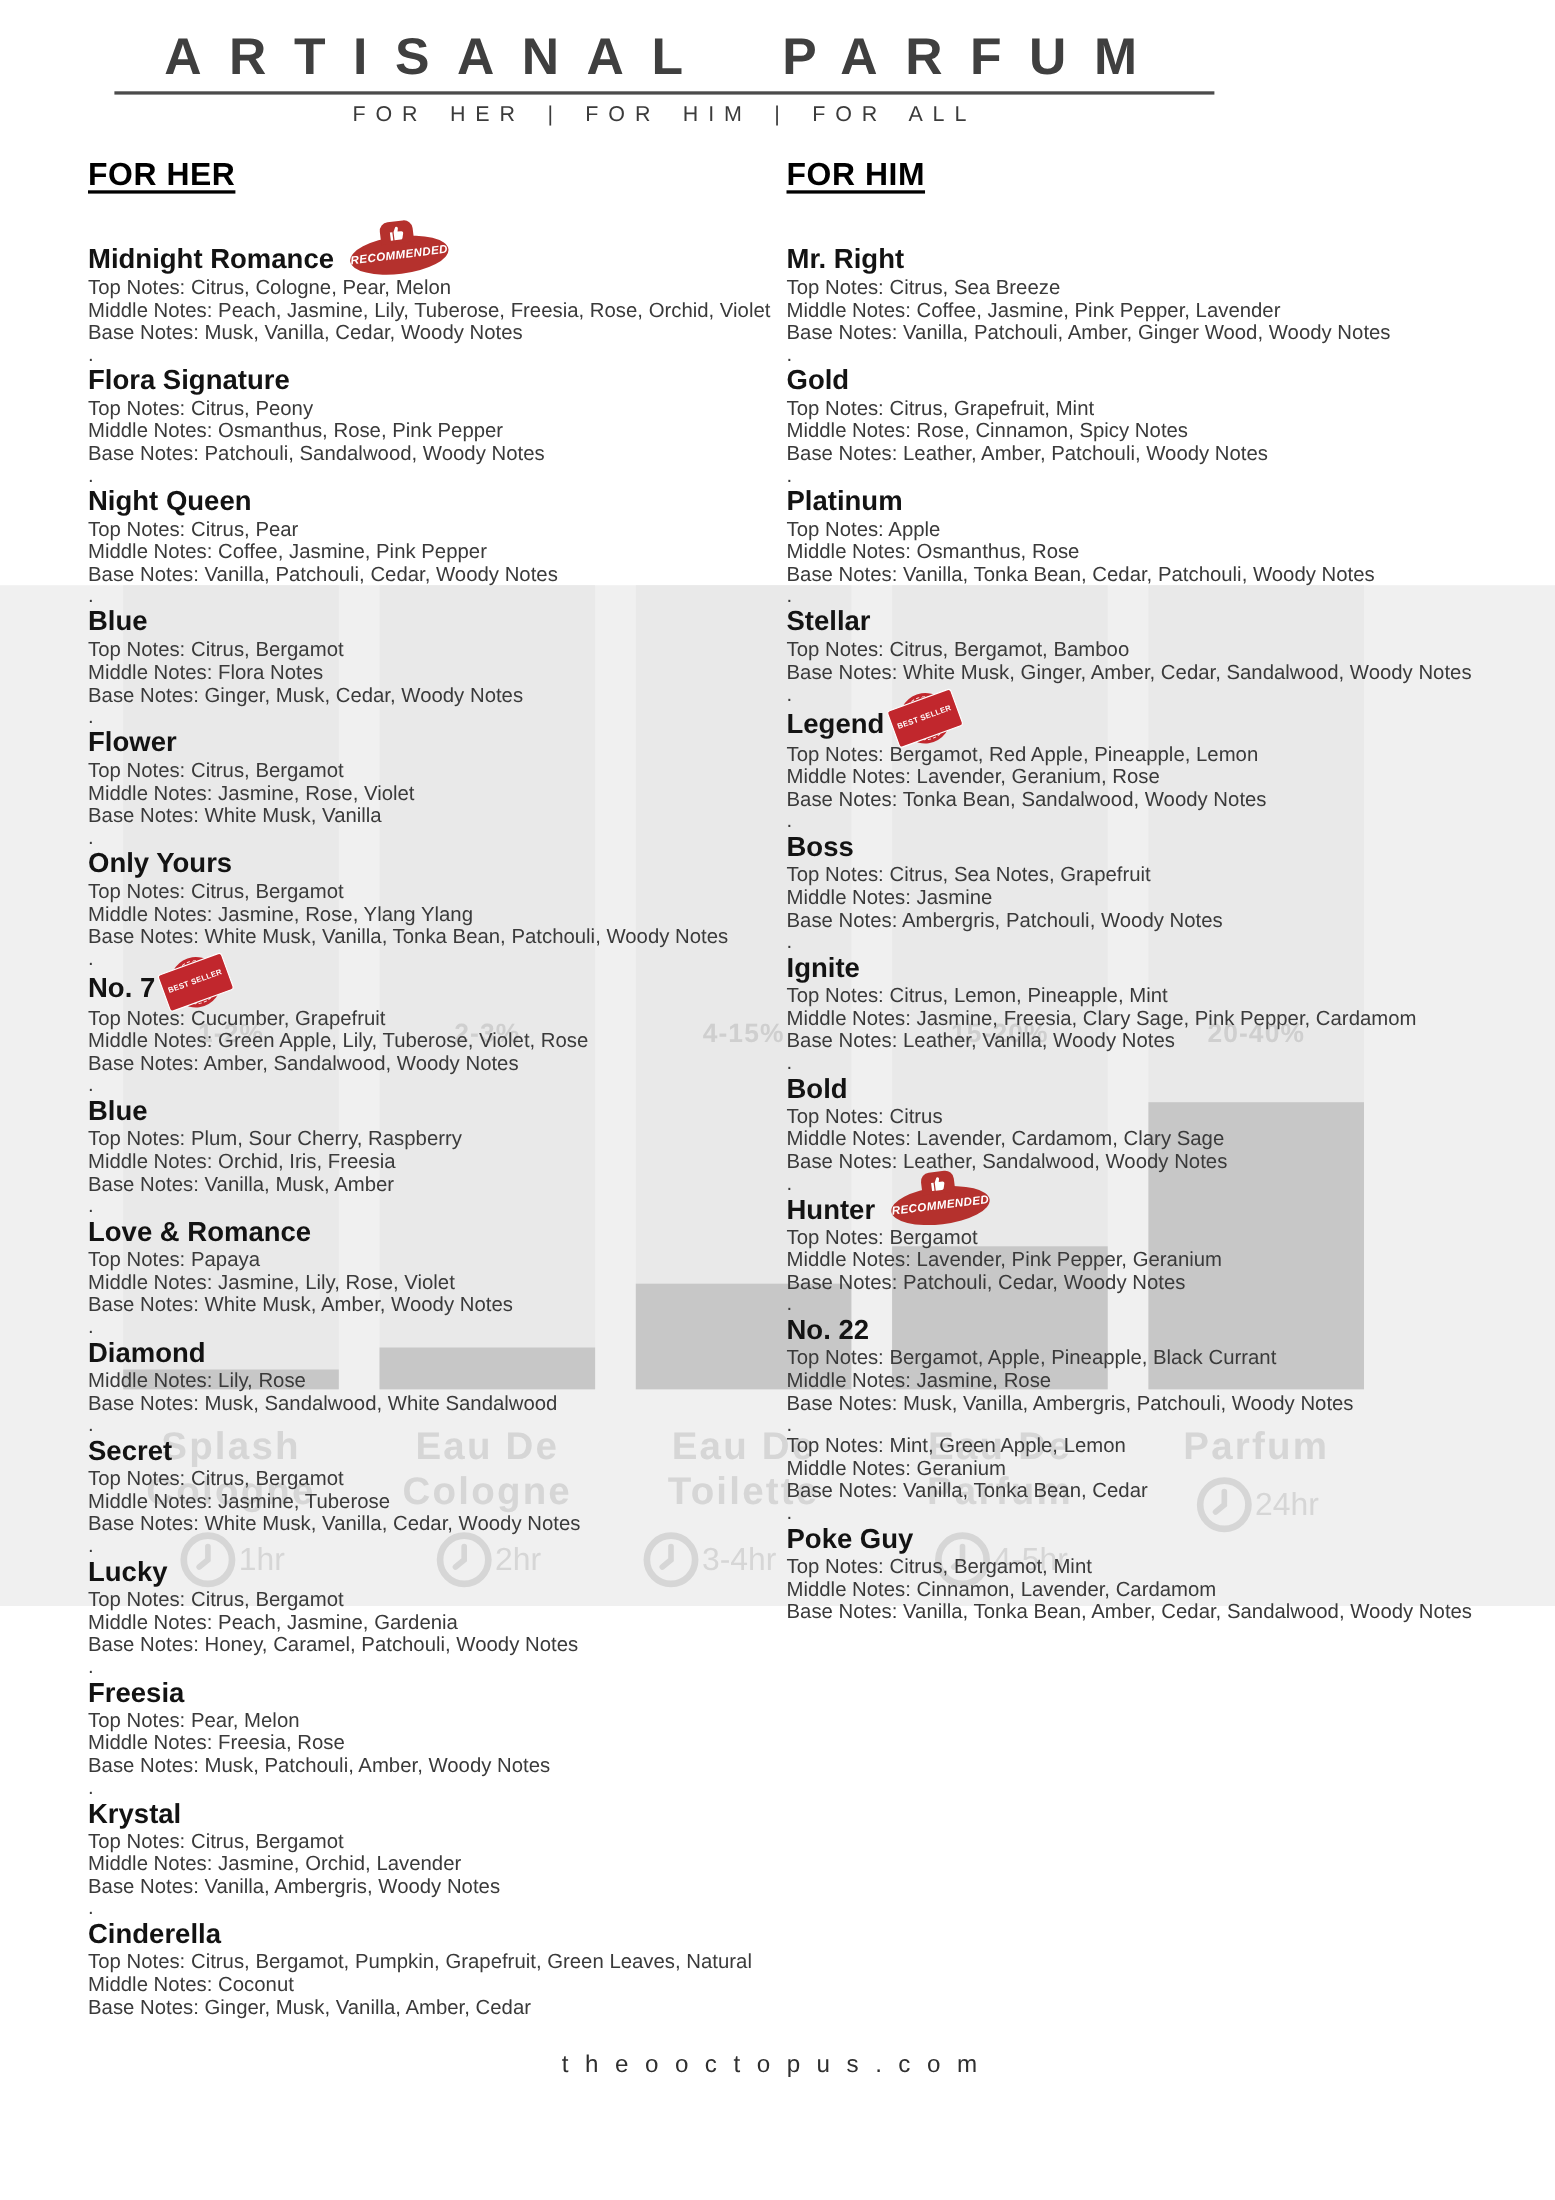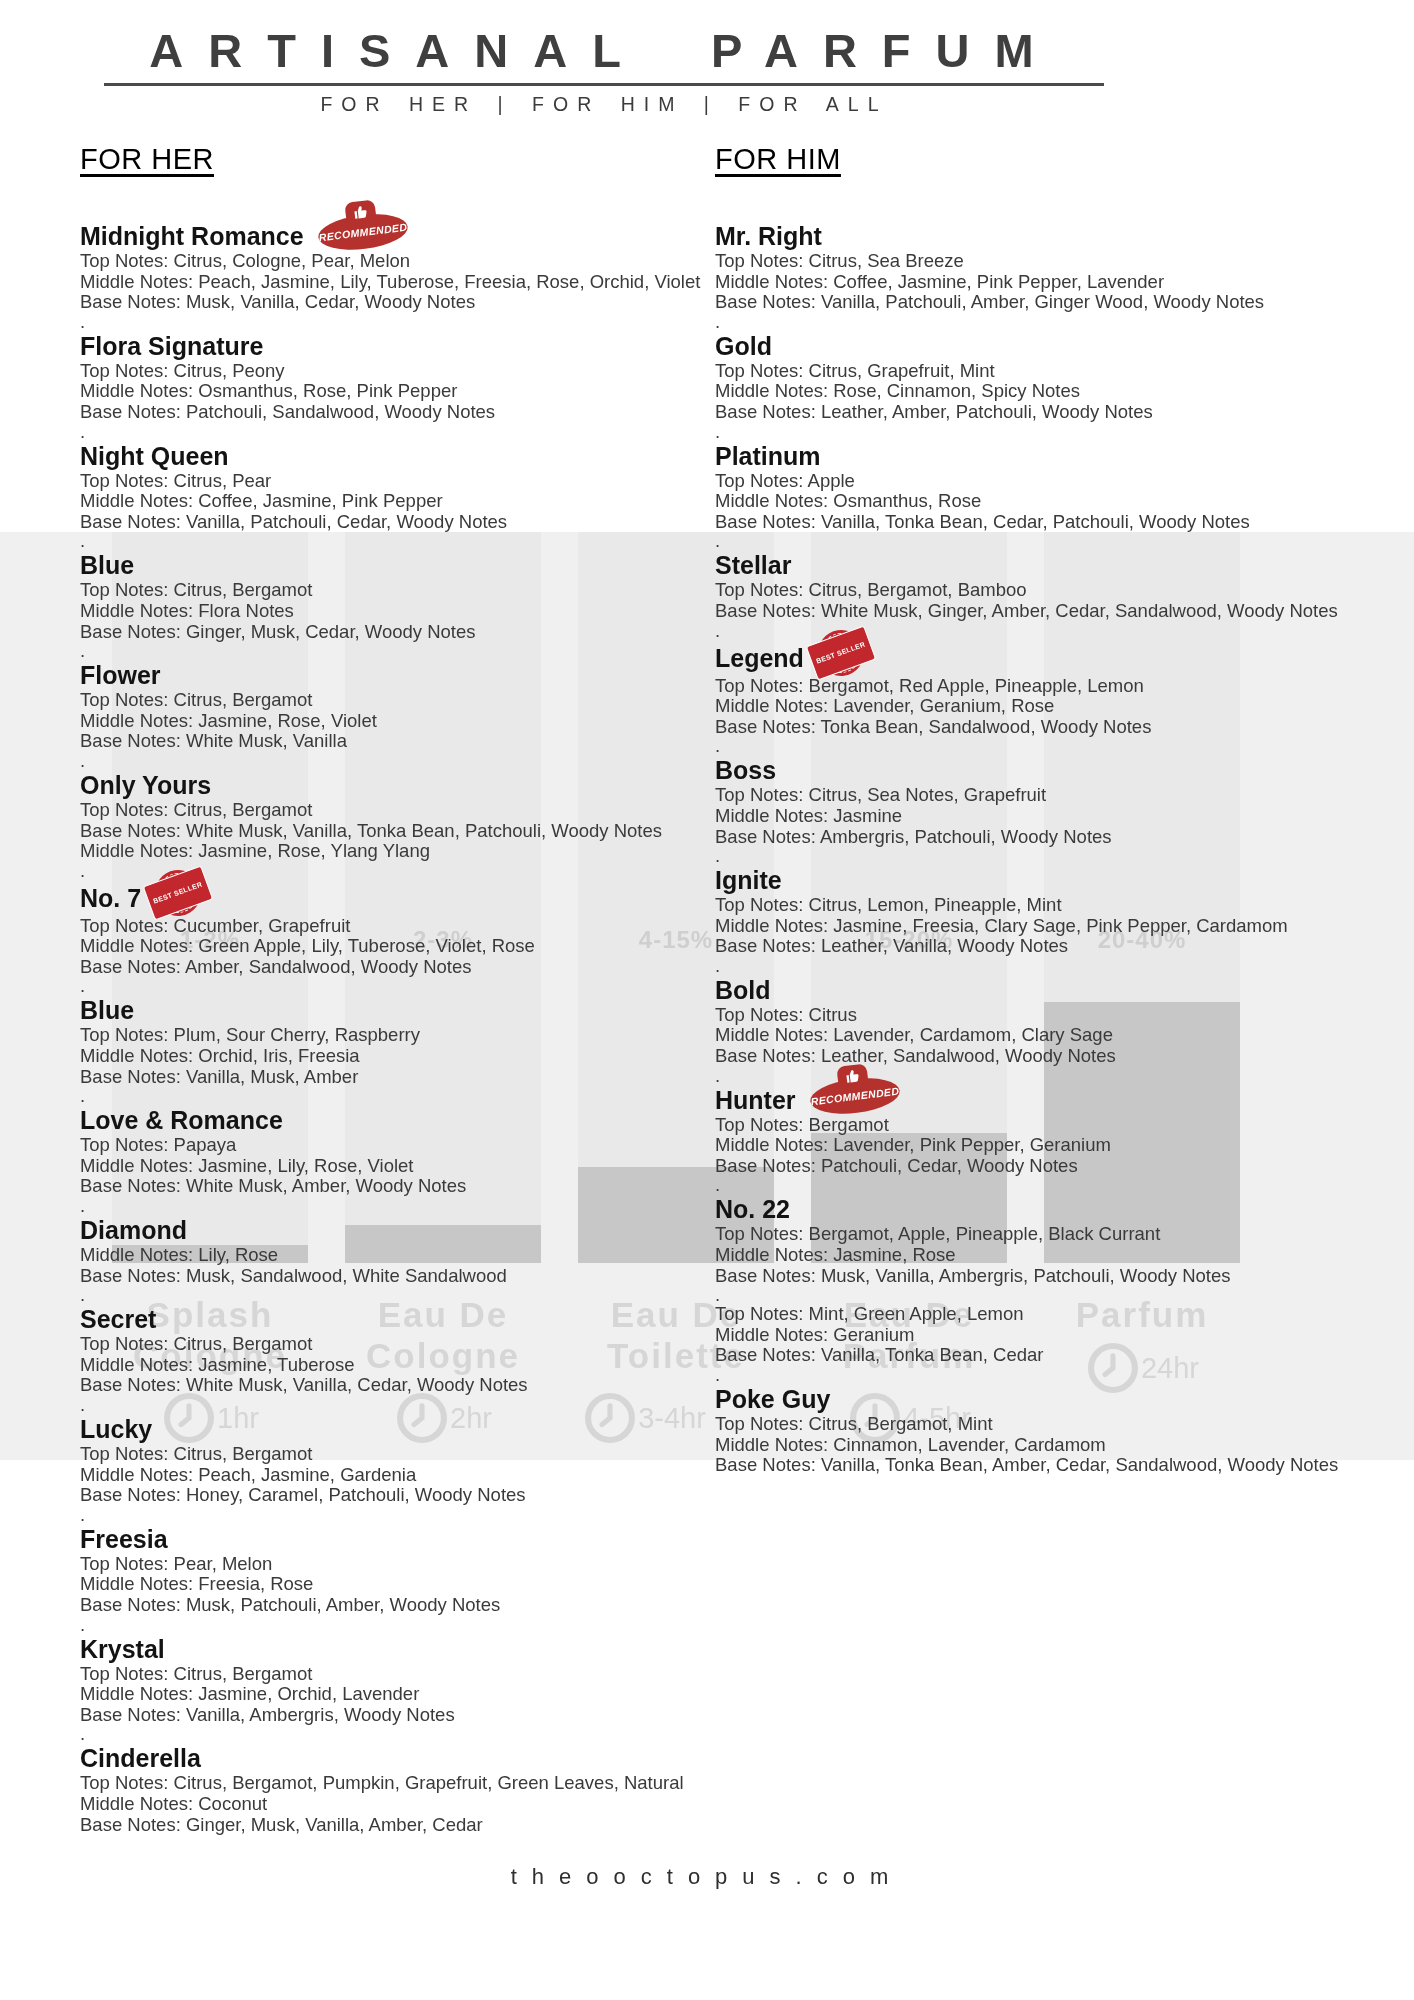--- a/index.html
+++ b/index.html
@@ -24,21 +24,21 @@
   header { position:absolute; top:22px; left:0; width:1208px; text-align:center; }
   .title { font-size:47px; font-weight:700; color:#3f3f3f; letter-spacing:25px;
            word-spacing:28px; line-height:58px; white-space:nowrap; }
   .title-rule { width:1000px; height:3px; background:#4b4b4b; margin:3px auto 7px; }
   .subtitle { font-size:19.5px; color:#3b3b3b; letter-spacing:9px; word-spacing:6px; }
 
   
   .col { position:absolute; top:141px; width:660px; }
   .col-her { left:80px; }
   .col-him { left:715px; }
-  .col-heading { display:block; width:max-content; font-size:29px; font-weight:400; color:#000;
+  .col-heading { display:block; width:max-content; font-size:29px; font-weight:700; color:#000;
                  line-height:36px; margin-bottom:44px; letter-spacing:0.5px;
                  text-decoration:underline; text-decoration-thickness:3px; text-underline-offset:5px; }
   .item h3 { font-size:25px; font-weight:700; color:#131313; line-height:30px;
              display:flex; align-items:center; gap:14px; white-space:nowrap; }
   .note { font-size:18.5px; line-height:20.6px; color:#3a3a3a; white-space:nowrap; }
   .sep  { font-size:18.5px; line-height:18px; color:#3a3a3a; }
 
   
   .badge-rec { position:relative; width:90px; height:34px; background:#b5312d; border-radius:50%;
                display:flex; align-items:center; justify-content:center;
@@ -197,22 +197,22 @@
         <div class="note">Top Notes: Citrus, Bergamot</div>
         <div class="note">Middle Notes: Jasmine, Rose, Violet</div>
         <div class="note">Base Notes: White Musk, Vanilla</div>
       </div>
       <div class="sep">.</div>
       <div class="item">
         <h3>
           <span>Only Yours</span>
         </h3>
         <div class="note">Top Notes: Citrus, Bergamot</div>
+        <div class="note">Middle Notes: Jasmine, Rose, Ylang Ylang</div>
         <div class="note">Base Notes: White Musk, Vanilla, Tonka Bean, Patchouli, Woody Notes</div>
-        <div class="note">Middle Notes: Jasmine, Rose, Ylang Ylang</div>
       </div>
       <div class="sep">.</div>
       <div class="item">
         <h3>
           <span>No. 7</span>
           <span class="badge-best">
             <span class="lbl">BEST SELLER</span>
           </span>
         </h3>
         <div class="note">Top Notes: Cucumber, Grapefruit</div>

